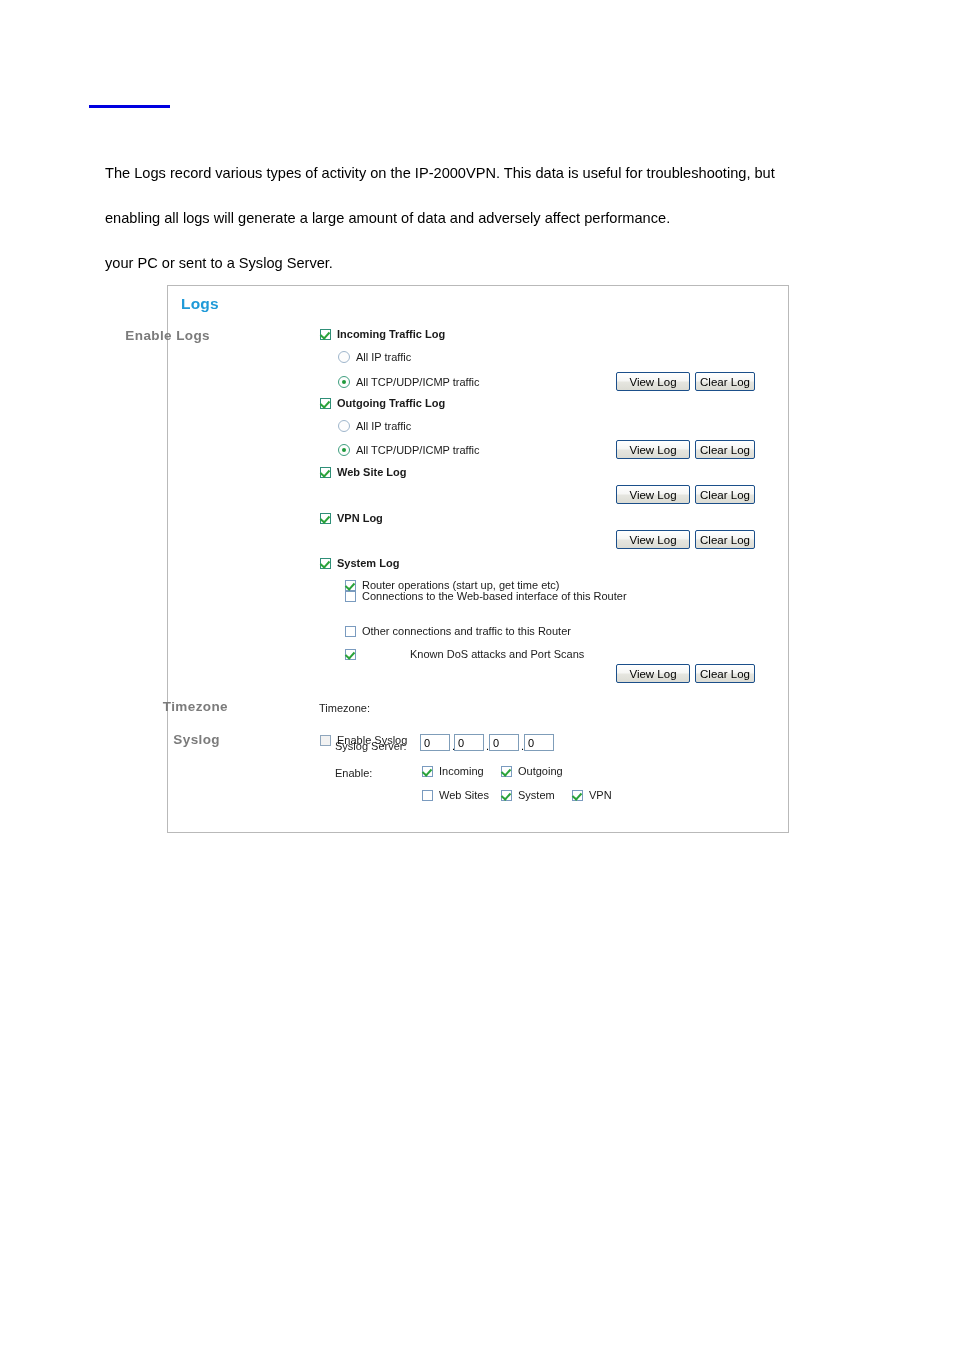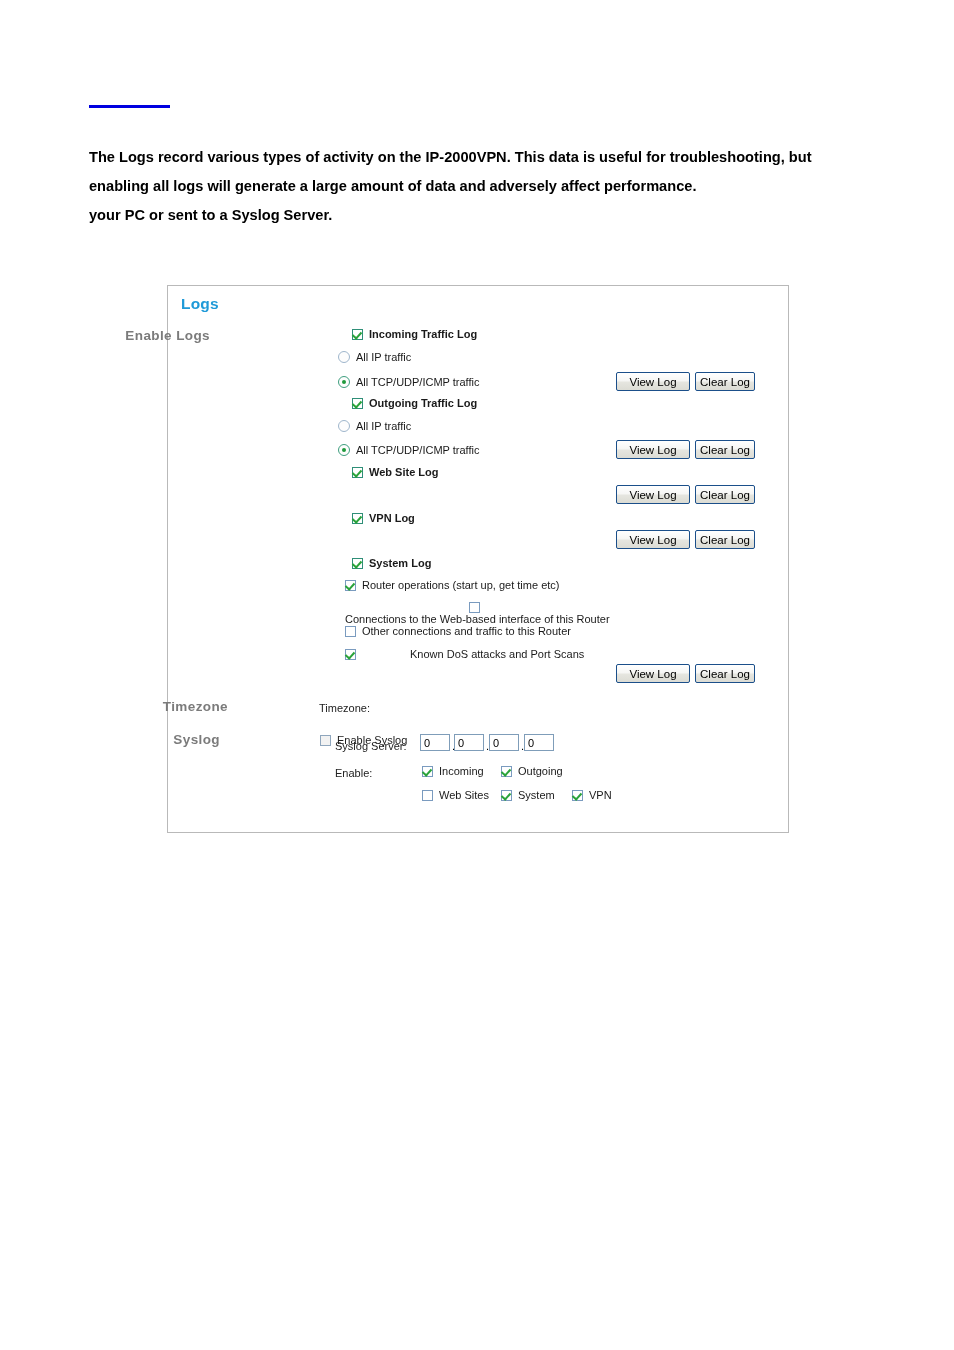--- a/index.html
+++ b/index.html
@@ -29,21 +29,21 @@
   
   .prose {
     position: absolute;
     left: 89px;
     top: 143px;
     width: 790px;
     font-size: 14.6px;
     line-height: 29px;
     color: #000;
   }
-  .prose p { margin: 0; font-weight: bold; }
+  .prose p { margin: 16px; }
 
   
   .panel {
     position: absolute;
     left: 167px;
     top: 285px;
     width: 622px;
     height: 548px;
     border: 1px solid #b9b9b9;
     background: #ffffff;
@@ -72,21 +72,21 @@
 
   
   .row {
     position: absolute;
     display: flex;
     align-items: center;
     font-size: 11px;
     color: #1a1a1a;
     white-space: nowrap;
   }
-  .row.bold { font-weight: bold; margin-left: 32px; }
+  .row.bold { font-weight: bold; }
 
   
   .cb {
     width: 11px;
     height: 11px;
     border: 1px solid #7a9bbf;
     background: #ffffff;
     box-sizing: border-box;
     display: inline-block;
     position: relative;
@@ -282,21 +282,21 @@
 
   <div class="row bold" style="left:152px; top:271px;">
     <span class="cb teal checked"></span>
     <span>System Log</span>
   </div>
 
   <div class="row" style="left:177px; top:293px;">
     <span class="cb checked"></span>
     <span>Router operations (start up, get time etc)</span>
   </div>
-  <div class="row" style="left:177px; top:316px;flex-direction:column;">
+  <div class="row" style="left:177px; top:304px;">
     <span class="cb"></span>
     <span>Connections to the Web-based interface of this Router</span>
   </div>
   <div class="row" style="left:177px; top:339px;">
     <span class="cb"></span>
     <span>Other connections and traffic to this Router</span>
   </div>
   <div class="row" style="left:177px; top:362px;gap:48px;">
     <span class="cb checked"></span>
     <span>Known DoS attacks and Port Scans</span>

